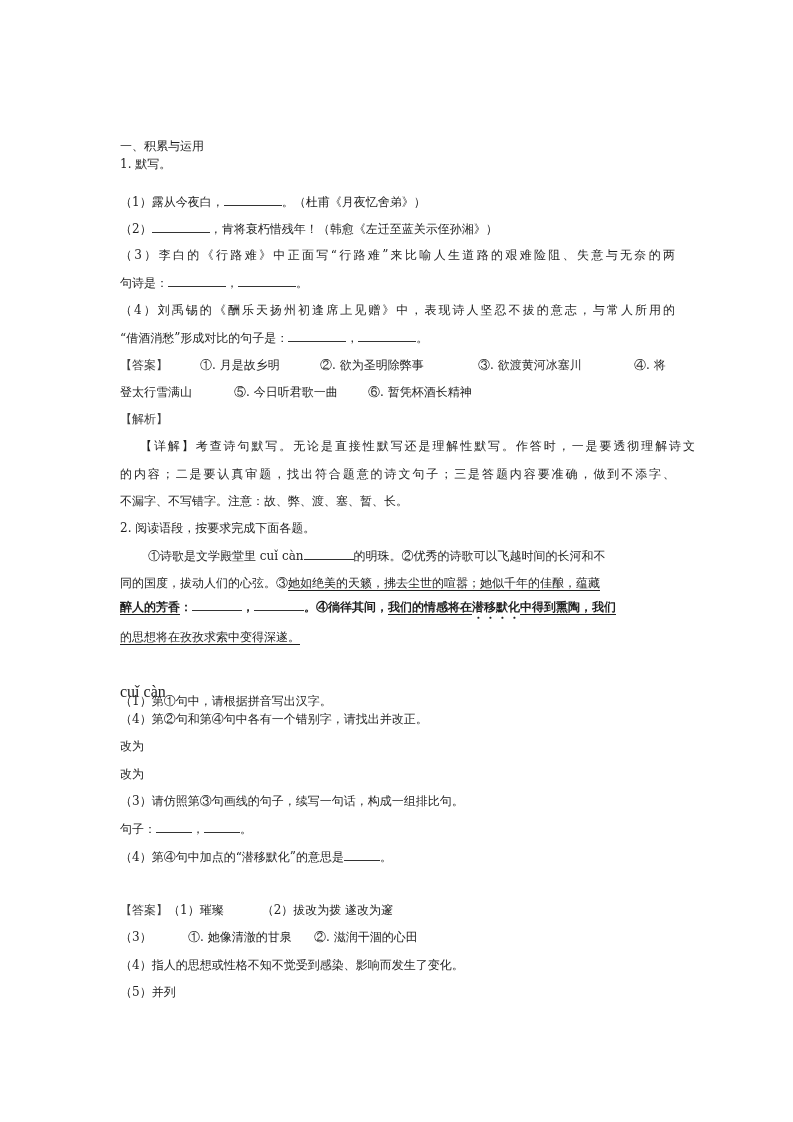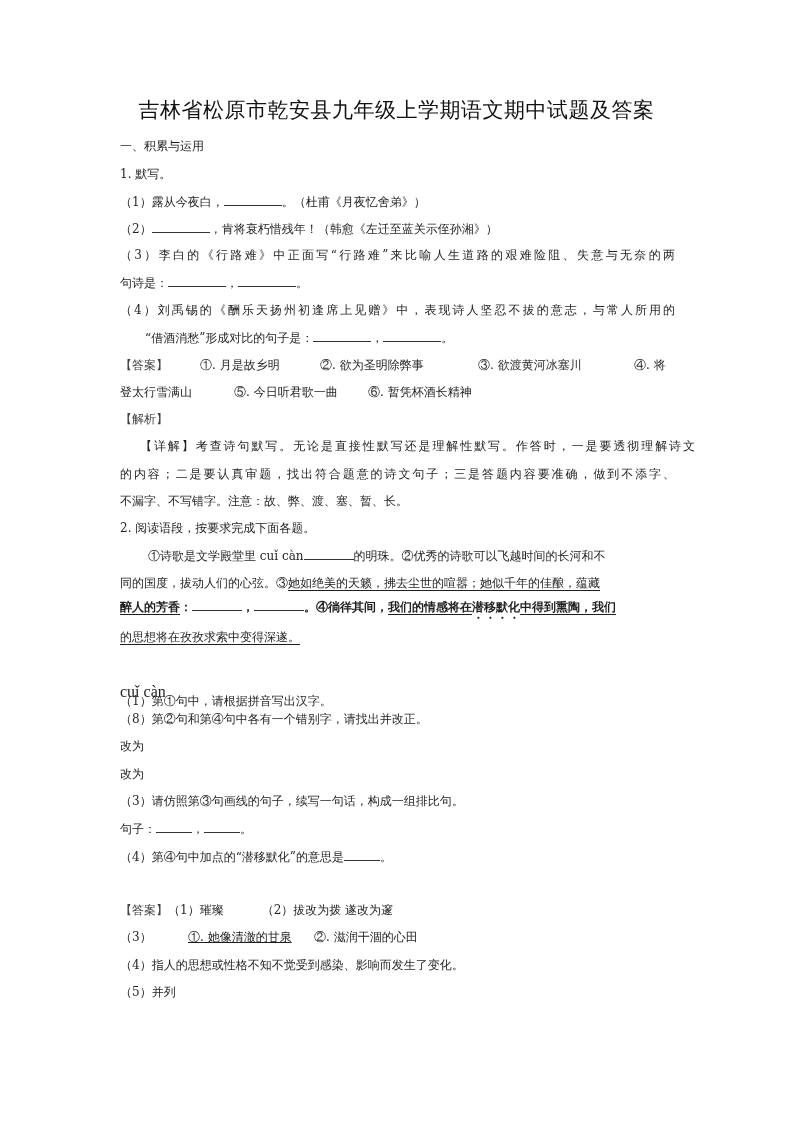--- a/index.html
+++ b/index.html
@@ -26,41 +26,40 @@
     .b58 { width: 58px; }
     .b50 { width: 50px; }
     .b36 { width: 36px; }
     .gap { display: inline-block; }
   </style>
 </head>
 <body>
 
 <div class="page">
 
-  <div class="title">吉林省松原市乾安县九年级上学期语文期中试题及答案</div>
 
   <div class="line" style="top:138px;">一、积累与运用</div>
 
-  <div class="line" style="top:166px;">1. 默写。</div>
+  <div class="line" style="top:156px;">1. 默写。</div>
 
   <div class="line" style="top:193px;">
     <span>（1）露从今夜白，</span><span class="blank b58"></span><span>。（杜甫《月夜忆舍弟》）</span>
   </div>
 
   <div class="line" style="top:220px;">
     <span>（2）</span><span class="blank b58"></span><span>，肯将衰朽惜残年！（韩愈《左迁至蓝关示侄孙湘》）</span>
   </div>
 
   <div class="line full" style="top:247px;">（3）李白的《行路难》中正面写“行路难”来比喻人生道路的艰难险阻、失意与无奈的两</div>
   <div class="line" style="top:274px;">
     <span>句诗是：</span><span class="blank b58"></span><span>，</span><span class="blank b58"></span><span>。</span>
   </div>
 
   <div class="line full" style="top:302px;">（4）刘禹锡的《酬乐天扬州初逢席上见赠》中，表现诗人坚忍不拔的意志，与常人所用的</div>
-  <div class="line" style="top:329px;margin-left:25px;">
+  <div class="line" style="top:329px;">
     <span>“借酒消愁”形成对比的句子是：</span><span class="blank b58"></span><span>，</span><span class="blank b58"></span><span>。</span>
   </div>
 
   <div class="line" style="top:357px; width:555px;">
     <span class="blue">【答案】</span>
     <span style="position:absolute; left:80px;">①. 月是故乡明</span>
     <span style="position:absolute; left:200px;">②. 欲为圣明除弊事</span>
     <span style="position:absolute; left:358px;">③. 欲渡黄河冰塞川</span>
     <span style="position:absolute; left:514px;">④. 将</span>
   </div>
@@ -91,40 +90,40 @@
   <div class="line" style="top:598px;font-weight:bold;">
     <span class="u">醉人的芳香</span><span>：</span><span class="blank b50"></span><span>，</span><span class="blank b50"></span><span>。④徜徉其间，</span><span class="u">我们的情感将在</span><span class="dots">潜移默化</span><span class="u">中得到熏陶，我们</span>
   </div>
 
   <div class="line" style="top:629px;">
     <span class="u">的思想将在孜孜求索中变得深遂。</span>
   </div>
 
   <div class="line" style="top:693px;">（1）第①句中，请根据拼音写出汉字。</div>
   <div class="line" style="top:684px; font-family:Liberation Serif, serif; font-size:16px;">cuǐ  càn</div>
-  <div class="line" style="top:711px;">（8）第②句和第④句中各有一个错别字，请找出并改正。</div>
+  <div class="line" style="top:711px;">（4）第②句和第④句中各有一个错别字，请找出并改正。</div>
   <div class="line" style="top:738px;">改为</div>
   <div class="line" style="top:766px;">改为</div>
   <div class="line" style="top:793px;">（3）请仿照第③句画线的句子，续写一句话，构成一组排比句。</div>
 
   <div class="line" style="top:820px;">
     <span>句子：</span><span class="blank b36"></span><span>，</span><span class="blank b36"></span><span>。</span>
   </div>
 
   <div class="line" style="top:848px;">
     <span>（4）第④句中加点的“潜移默化”的意思是</span><span class="blank b36"></span><span>。</span>
   </div>
 
 
   <div class="line" style="top:902px;">
     <span class="blue">【答案】</span><span>（1）璀璨</span><span class="gap" style="width:38px;"></span><span>（2）拔改为拨   遂改为邃</span>
   </div>
 
   <div class="line" style="top:929px;">
     <span>（3）</span>
-    <span style="position:absolute; left:68px;text-decoration:underline;">①. 她像清澈的甘泉</span>
+    <span style="position:absolute; left:68px;">①. 她像清澈的甘泉</span>
     <span style="position:absolute; left:194px;">②. 滋润干涸的心田</span>
   </div>
 
   <div class="line" style="top:957px;">（4）指人的思想或性格不知不觉受到感染、影响而发生了变化。</div>
   <div class="line" style="top:984px;">（5）并列</div>
 
 </div>
 
 </body></html>

